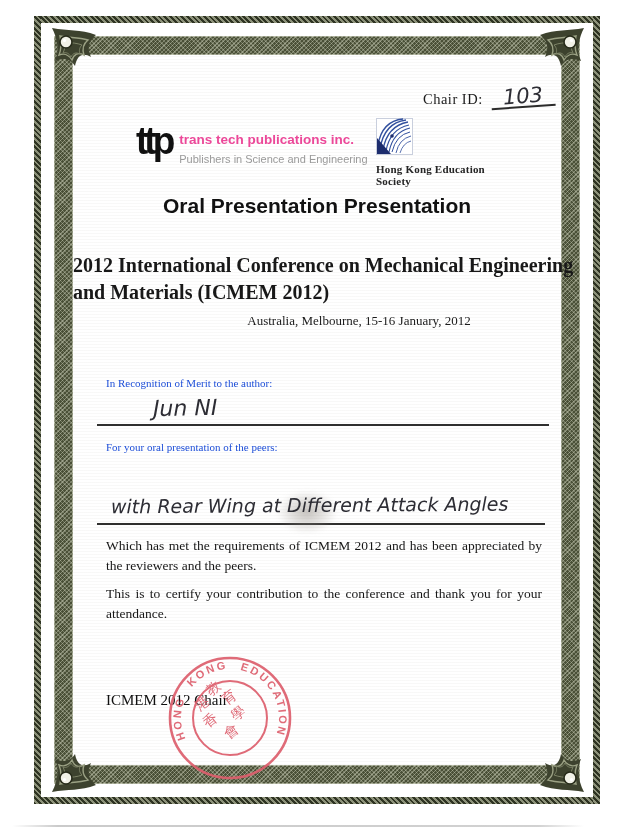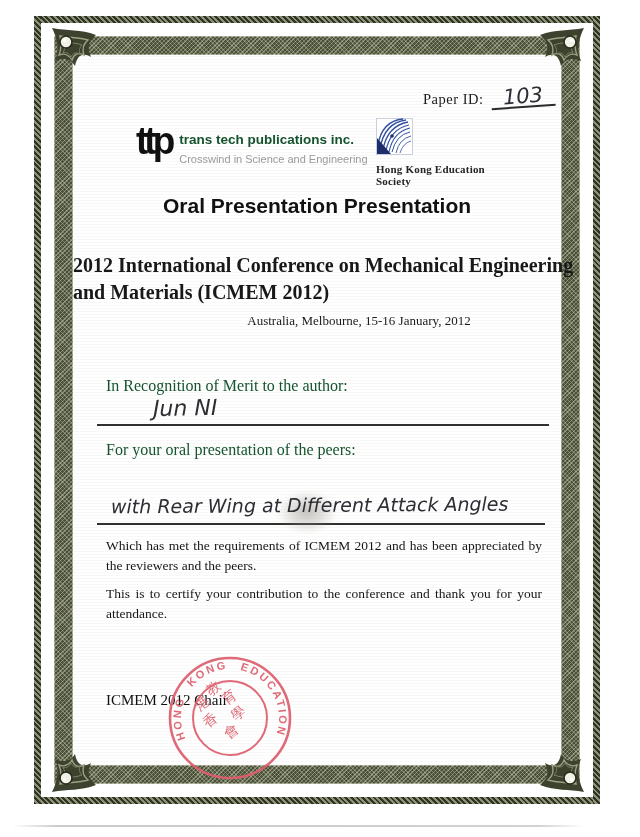--- a/index.html
+++ b/index.html
@@ -43,33 +43,33 @@
 
   .paperid{left:423px;top:86px;display:flex;align-items:flex-end;font-size:14.5px;}
   .paperid .label{letter-spacing:.5px;}
   .paperid .val{display:inline-block;width:64px;margin-left:8px;border-bottom:2px solid #2b2b2b;
         transform:rotate(-4deg);text-align:center;font-size:21px;line-height:20px;}
 
   .ttp{left:136px;top:126px;display:flex;align-items:flex-start;font-family:"Liberation Sans",sans-serif;}
   .ttp .mark{font-weight:bold;font-size:37px;letter-spacing:-4px;line-height:30px;color:#101010;
         transform:scaleY(1.05);}
   .ttp .txt{margin-left:8px;margin-top:3px;line-height:1.2;}
-  .ttp .name{font-weight:bold;font-size:13.5px;color:#14532d;}
+  .ttp .name{font-weight:bold;font-size:13.5px;color:#ec4899;}
   .ttp .tagline{font-size:11px;color:#9a9a9a;}
 
   .hkes{left:376px;top:118px;width:140px;}
   .hkes .label{margin:4px 0 0 0;font-weight:bold;font-size:11px;letter-spacing:.2px;color:#252525;}
 
   .title{left:73px;top:194px;width:488px;text-align:center;
         font-family:"Liberation Sans",sans-serif;font-weight:bold;font-size:21px;color:#111;}
   .conf{left:73px;width:580px;text-align:left;font-weight:bold;font-size:20px;color:#181818;}
   .conf.l1{top:254px;} .conf.l2{top:281px;}
   .datum{left:73px;top:313px;width:572px;text-align:center;font-size:13px;}
 
-  .fieldlabel{font-size:16px;color:#14532d;}
+  .fieldlabel{font-size:11px;color:#1d4ed8;}
   .recog-label{left:106px;top:377px;}
   .writeline{border-bottom:2px solid #30302f;}
   .author-line{left:97px;top:396px;width:452px;height:28px;}
   .author-line .hand{display:inline-block;padding-left:56px;font-size:22px;transform:rotate(-1deg);}
   .paper-label{left:106px;top:441px;}
   .pline1{left:97px;top:459px;width:455px;height:31px;}
   .pline2{left:97px;top:494px;width:448px;height:29px;}
   .pline1 .hand,.pline2 .hand{display:inline-block;padding-left:14px;font-size:19px;
         white-space:nowrap;transform:rotate(-.4deg);z-index:2;position:relative;}
   .smudge{left:276px;top:490px;width:62px;height:44px;border-radius:50%;
@@ -123,29 +123,29 @@
     <path d="M2,2 C18,5 30,3 46,9 C38,15 37,22 41,31 C33,26 27,29 25,40 C21,33 14,31 5,35 C10,24 7,12 2,2 Z" fill="#3d422e"></path>
     <path d="M10,10 C20,12 28,11 38,14 C33,18 32,23 34,29 C28,26 24,28 22,34 C19,29 14,27 9,29 C12,22 11,15 10,10 Z" fill="none" stroke="#9ba184" stroke-width="1.4"></path>
     <path d="M16,16 C22,17 27,17 32,19 C29,22 29,25 30,28 C26,26 23,27 21,31 C19,27 16,26 13,27 C15,23 15,19 16,16 Z" fill="none" stroke="#7c8266" stroke-width="1"></path>
     <circle cx="16" cy="16" r="6" fill="#f1f1e7" stroke="#272b1a" stroke-width="1.6"></circle>
     <circle cx="14.5" cy="14.5" r="1.6" fill="#ffffff"></circle>
   </svg>
 
   <div class="paper-texture"></div>
 
   <div class="abs paperid">
-    <span class="label">Paper ID:</span>
+    <span class="label">Chair ID:</span>
     <span class="val hand">103</span>
   </div>
 
   <div class="abs ttp">
     <span class="mark">ttp</span>
     <span class="txt">
       <span class="name">trans tech publications inc.</span><br>
-      <span class="tagline">Crosswind in Science and Engineering</span>
+      <span class="tagline">Publishers in Science and Engineering</span>
     </span>
   </div>
 
   <div class="abs hkes">
     <svg width="37" height="37" viewBox="0 0 37 37">
       <rect x="0.5" y="0.5" width="36" height="36" fill="#ffffff" stroke="#c9cfdd" stroke-width="1"></rect>
       <g fill="none" stroke="#32509e">
         <path d="M30,2 Q8,5 4,31" stroke-width="1.4"></path>
         <path d="M32,4 Q11,8 7,32" stroke-width="1.3"></path>
         <path d="M33,7 Q14,11 10,33" stroke-width="1.2"></path>

